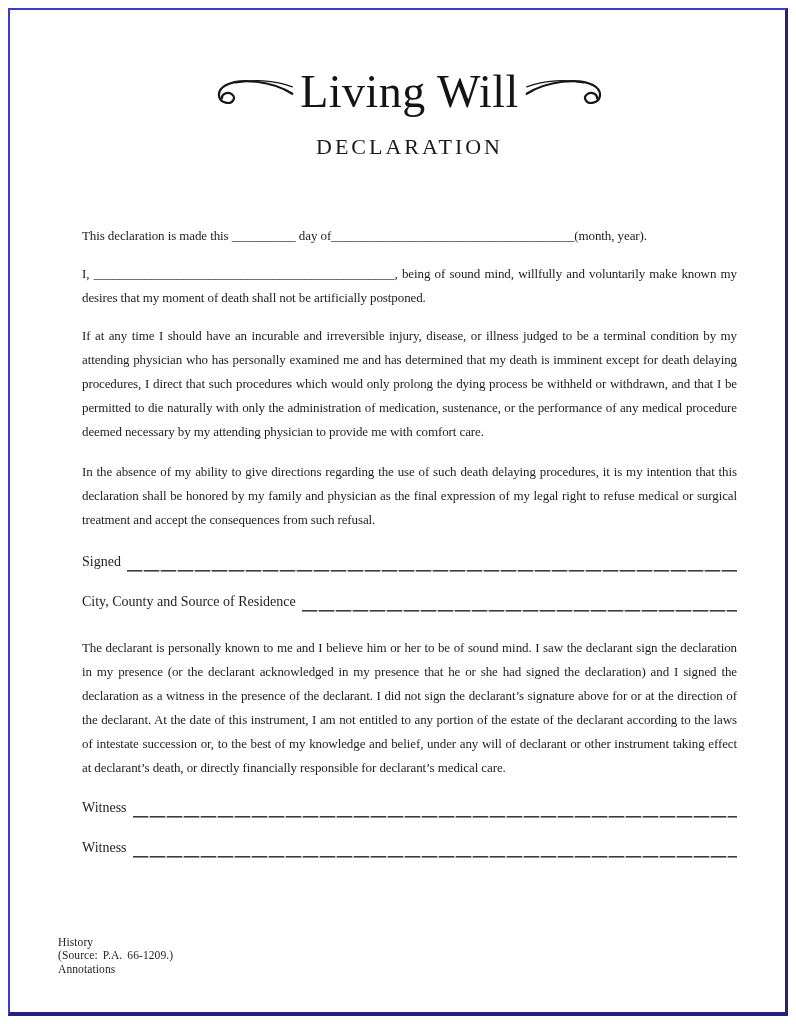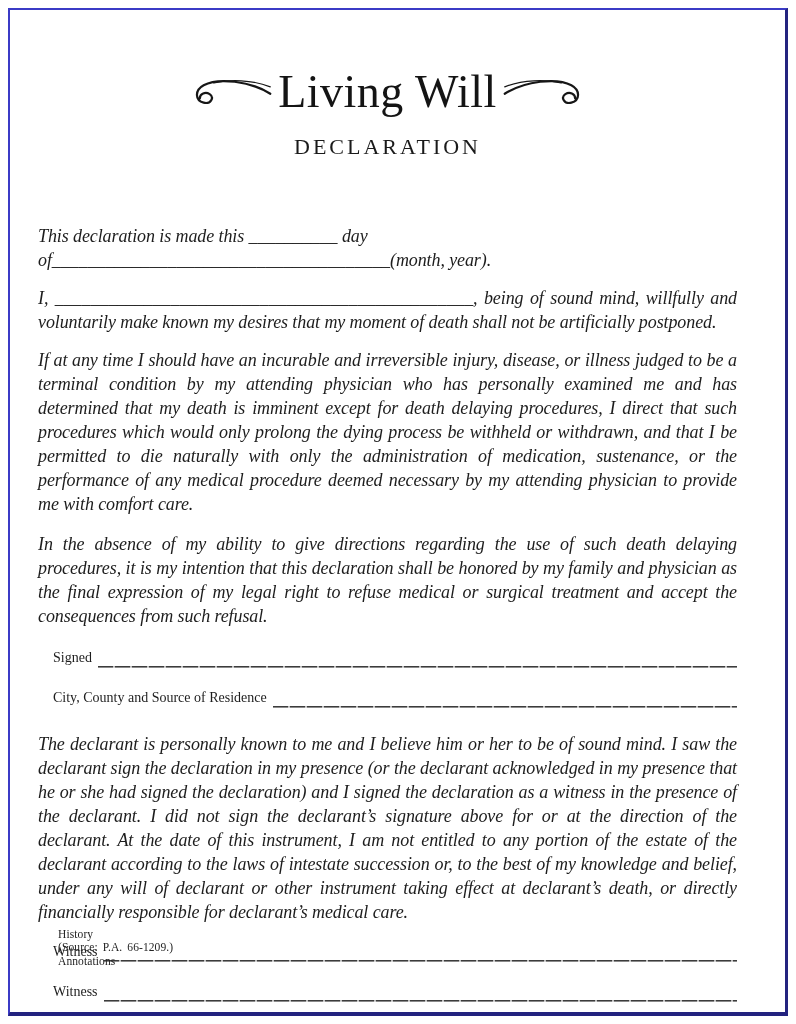--- a/index.html
+++ b/index.html
@@ -18,21 +18,21 @@
     box-sizing: border-box;
     overflow: hidden;
   }
   .frame {
     position: absolute;
     top: 8px; left: 8px; right: 8px; bottom: 8px;
     border-style: solid;
     border-width: 2px 3px 4px 2px;
     border-color: #3b3bc6 #23237f #23237f #3b3bc6;
     box-sizing: border-box;
-    padding: 50px 48px 0 28px;
+    padding: 50px 48px 0 72px;
   }
   
   .title-row {
     display: flex;
     align-items: center;
     justify-content: center;
     gap: 6px;
     margin-top: 8px;
   }
   .doc-title {
@@ -52,57 +52,55 @@
     font-size: 22px;
     line-height: 26px;
     font-weight: 400;
     letter-spacing: 3px;
     color: #1a1a1a;
   }
   
   .doc-body { margin-top: 64px; color: #1d1d1d; }
   .doc-body p {
     margin: 0 0 14px 0;
-    font-size: 18px;
+    font-size: 13px;
     line-height: 24px;
     letter-spacing: -0.1px;
     text-align: justify;
-    font-style: italic;
   }
   p.no-justify { text-align: left; }
   p.gap-lg { margin-bottom: 18px; }
   p.gap-md { margin-bottom: 16px; }
   
   .blank-row {
     display: flex;
     align-items: flex-end;
     font-size: 14px;
     line-height: 24px;
     height: 24px;
     margin-bottom: 16px;
     color: #1d1d1d;
-    margin-left: 15px;
   }
   .blank-row.gap-after-lg { margin-bottom: 22px; }
   .blank-row .row-label { white-space: nowrap; }
   .fill-line {
     flex: 1;
     height: 20px;
     margin-left: 6px;
     background-image: repeating-linear-gradient(to right, #3c3c3c 0 15px, rgba(60,60,60,0.35) 15px 17px);
     background-repeat: no-repeat;
     background-size: 100% 1.6px;
     background-position: 0 16px;
   }
   .witness-block { margin-top: 20px; }
   
   .statute-footer {
     position: absolute;
     left: 48px;
-    bottom: 44px;
+    bottom: 36px;
     font-size: 11.5px;
     line-height: 13.5px;
     color: #242424;
     word-spacing: 2px;
     letter-spacing: 0.1px;
   }
 </style>
 </head>
 <body>
 

